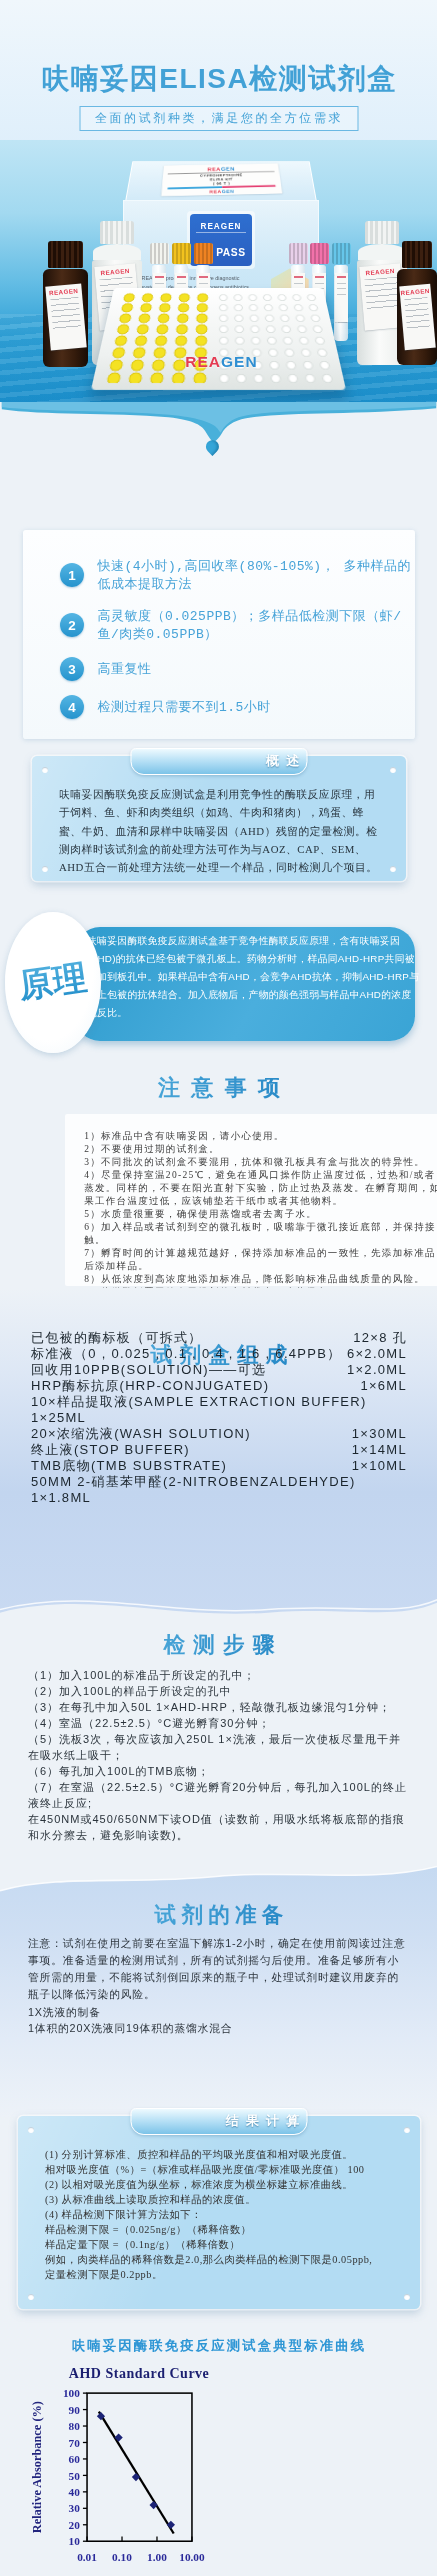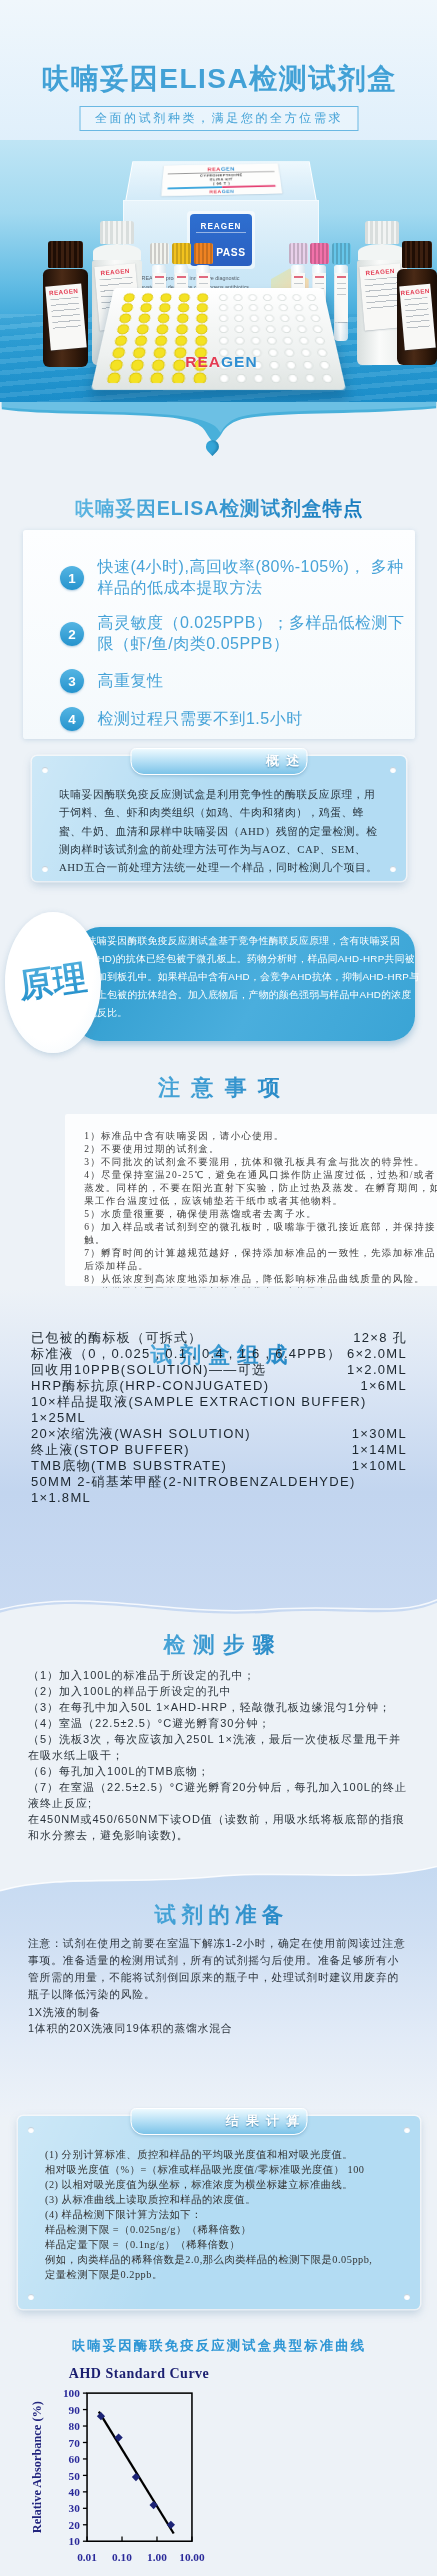--- a/index.html
+++ b/index.html
@@ -91,21 +91,21 @@
             -webkit-background-clip:text;background-clip:text;color:transparent;}
   
   .feat-head{top:495px;font-size:19.6px;letter-spacing:1px;}
   .feat-card{position:absolute;top:530px;left:23px;width:392px;height:209px;border-radius:3.1px;
              background:linear-gradient(180deg,#fdfeff,#f4f9fc);box-shadow:0 1px 5.2px rgba(110,155,190,.28);
              padding:27px 0 0 37px;box-sizing:border-box;}
   .feat-item{display:flex;align-items:center;gap:13.4px;margin-bottom:14px;}
   .feat-num{flex:0 0 24px;width:24px;height:24px;border-radius:50%;color:#fff;font-size:13.4px;font-weight:bold;
             background:linear-gradient(180deg,#55b5e3,#2593cd);display:flex;align-items:center;justify-content:center;
             box-shadow:0 1px 2.1px rgba(50,120,170,.35);}
-  .feat-text{font-size:16px;color:#47a3d8;letter-spacing:0.5px;}
+  .feat-text{font-size:13px;color:#47a3d8;letter-spacing:0.5px;font-family:Liberation Mono, monospace;}
   
   .tab-card{position:absolute;background:#b3dcf3;border-radius:5.2px;
             box-shadow:0 0 0 1.5px rgba(255,255,255,.6),0 3.1px 8.2px rgba(100,140,175,.35);}
   .tab-card::before{content:'';position:absolute;inset:0;border-radius:5.2px;
             background:linear-gradient(115deg,rgba(255,255,255,.35) 0%,rgba(255,255,255,0) 45%);}
   .tab{position:absolute;top:-8.2px;left:50%;transform:translateX(-50%);width:175px;height:25px;
        background:linear-gradient(180deg,#eefaff 0%,#aedcf4 55%,#7cc3e8 100%);
        border:1px solid #fff;border-radius:5.2px 5.2px 13.4px 13.4px;
        color:#fff;font-size:13px;font-weight:bold;letter-spacing:7.2px;text-indent:7.2px;
        text-align:right;line-height:24px;text-shadow:0 1px 1.5px rgba(30,100,145,.65);
@@ -329,21 +329,20 @@
   </div>
 
   <div class="drop-sec">
     <svg width="438" height="46" viewBox="0 0 850 90">
       <path d="M0,0 L850,0 L850,12 C690,26 555,18 478,32 C452,37 438,48 430,62 C426,69 421,74 414,80 C408,73 404,67 400,60 C392,46 378,36 326,30 C215,20 80,26 0,14 Z" fill="#49b0da"></path>
       <path d="M0,0 L850,0 L850,8 C690,20 560,13 480,26 C455,30 442,40 433,52 L428,60 L422,52 C414,40 380,30 328,25 C218,16 80,20 0,10 Z" fill="#7cc8e8" opacity="0.7"></path>
     </svg>
     <div class="drop"></div>
   </div>
 
-  <h2 class="sec-head feat-head">呋喃妥因ELISA检测试剂盒特点</h2>
   <div class="feat-card">
     <div id="features-list">
   <div class="feat-item">
     <div class="feat-num">1</div>
     <div class="feat-text">快速(4小时),高回收率(80%-105%)， 多种样品的低成本提取方法</div>
   </div>
 
   <div class="feat-item">
     <div class="feat-num">2</div>
     <div class="feat-text">高灵敏度（0.025PPB）；多样品低检测下限（虾/鱼/肉类0.05PPB）</div>

